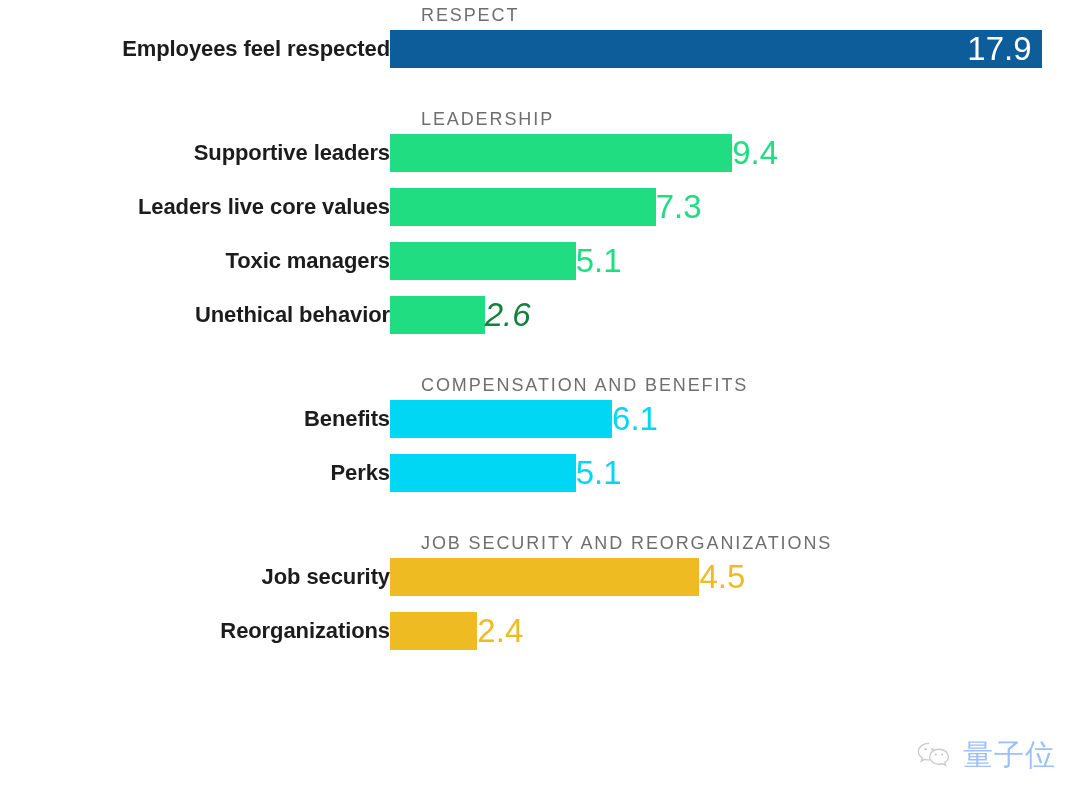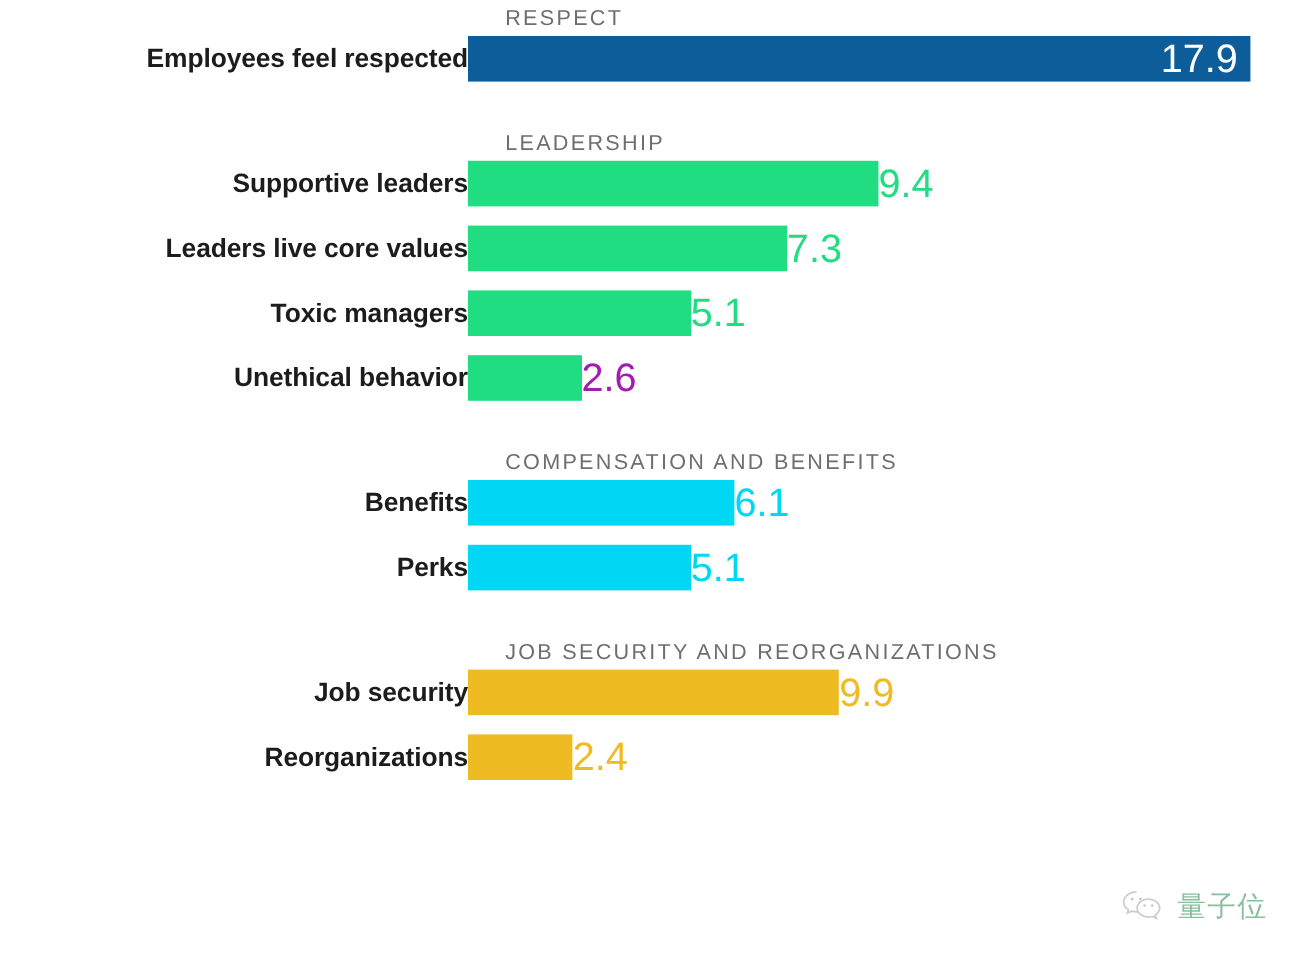--- a/index.html
+++ b/index.html
@@ -113,22 +113,22 @@
     opacity: 0.5;
     pointer-events: none;
   }
   .watermark .wm-icon {
     width: 40px;
     height: 30px;
     position: relative;
     flex: 0 0 40px;
   }
   .watermark .wm-text {
-    color: #15803d;
-    font-size: 24px;
+    color: #3b82f6;
+    font-size: 30px;
     line-height: 30px;
     font-family: "DejaVu Sans", sans-serif;
     letter-spacing: 1px;
     white-space: nowrap;
   }
 </style>
 </head>
 <body>
 
 <div id="chart">
@@ -164,21 +164,21 @@
         <div class="row-label">Toxic managers</div>
         <div class="bar-wrap">
           <div class="bar" style="background: rgb(32, 221, 130); width: 185.64px;"></div>
           <span class="bar-value" style="color: rgb(32, 221, 130);">5.1</span>
         </div>
       </div>
       <div class="row">
         <div class="row-label">Unethical behavior</div>
         <div class="bar-wrap">
           <div class="bar" style="background: rgb(32, 221, 130); width: 94.64px;"></div>
-          <span class="bar-value" style="color: #a21caf;">2.6</span>
+          <span class="bar-value" style="color: #15803d; font-style: italic;">2.6</span>
         </div>
       </div>
     </div>
     <div class="group-gap"></div>
     <div class="section">
       <div class="section-header">COMPENSATION AND BENEFITS</div>
       <div class="row">
         <div class="row-label">Benefits</div>
         <div class="bar-wrap">
           <div class="bar" style="background: rgb(0, 215, 245); width: 222.04px;"></div>
@@ -193,21 +193,21 @@
         </div>
       </div>
     </div>
     <div class="group-gap"></div>
     <div class="section">
       <div class="section-header">JOB SECURITY AND REORGANIZATIONS</div>
       <div class="row">
         <div class="row-label">Job security</div>
         <div class="bar-wrap">
           <div class="bar" style="background: rgb(239, 187, 34); width: 309.4px;"></div>
-          <span class="bar-value" style="color: rgb(239, 187, 34);">9.9</span>
+          <span class="bar-value" style="color: rgb(239, 187, 34);">4.5</span>
         </div>
       </div>
       <div class="row">
         <div class="row-label">Reorganizations</div>
         <div class="bar-wrap">
           <div class="bar" style="background: rgb(239, 187, 34); width: 87.36px;"></div>
           <span class="bar-value" style="color: rgb(239, 187, 34);">2.4</span>
         </div>
       </div>
     </div>

